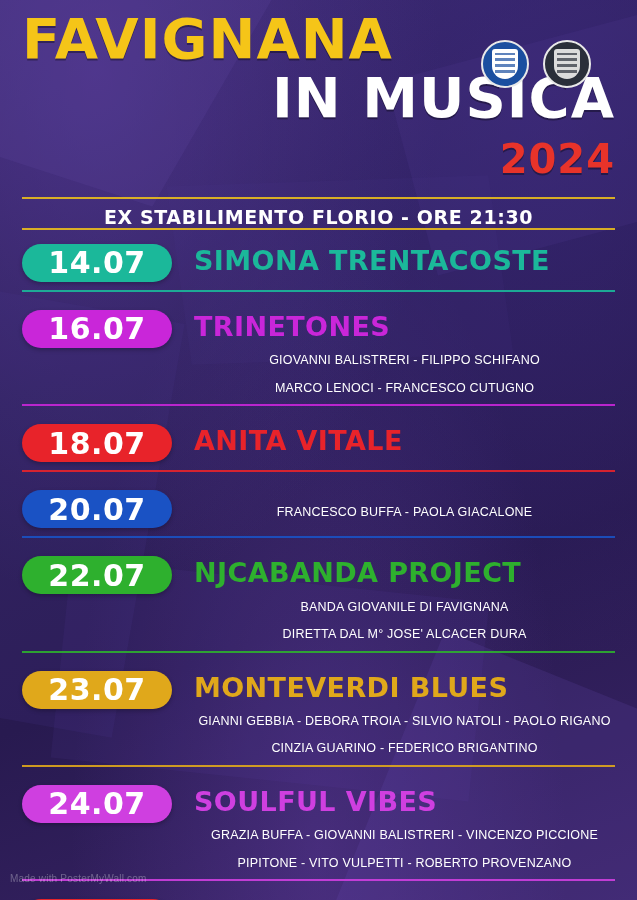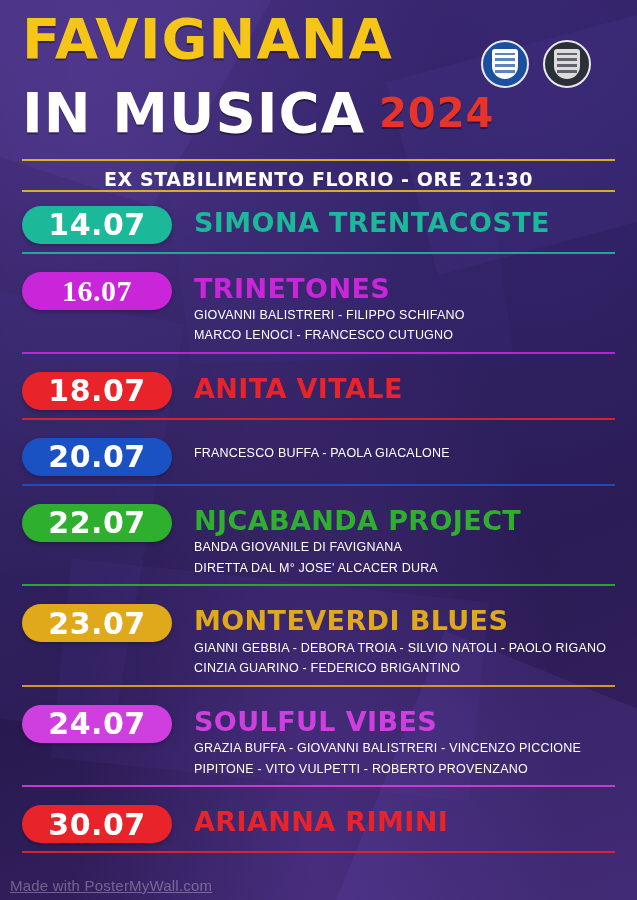--- a/index.html
+++ b/index.html
@@ -32,23 +32,24 @@
 
   
   .header { padding-top: 12px; position: relative; }
   .title-line1 {
     font-size: 56px; font-weight: bold; letter-spacing: 1px; line-height: 0.96;
     color: #f5c518;
     text-shadow: 0 2px 0 rgba(0,0,0,0.35);
     font-family: "DejaVu Sans", sans-serif;
   }
   .title-line2 {
-    display: flex; align-items: center; gap: 14px;
-    line-height: 0.98; margin-top: 20px;
-    font-family: "DejaVu Sans", sans-serif;
+    display: flex; align-items: flex-end; gap: 14px;
+    line-height: 0.98; margin-top: 5px;
+    font-family: "DejaVu Sans", sans-serif;
+    flex-direction: column;
   }
   .title-musica {
     font-size: 56px; font-weight: bold; color: #ffffff; letter-spacing: 1px;
     text-shadow: 0 2px 0 rgba(0,0,0,0.35);
   }
   .title-year {
     font-size: 40px; font-weight: bold; color: #e8332a; letter-spacing: 1px;
     text-shadow: 0 2px 0 rgba(0,0,0,0.35);
   }
   .logos { position: absolute; top: 40px; right: 24px; display: flex; gap: 14px; }
@@ -87,26 +88,26 @@
     display: flex; align-items: center; justify-content: center;
     color: #ffffff; font-weight: bold; font-size: 30px; letter-spacing: 0.5px;
     font-family: "DejaVu Sans", sans-serif;
     box-shadow: 0 2px 4px rgba(0,0,0,.25);
   }
   .event-texts { padding-left: 22px; padding-top: 3px; flex: 1 1 auto; }
   .artist {
     font-size: 27px; font-weight: bold; letter-spacing: 0.4px; line-height: 1.05;
     font-family: "DejaVu Sans", sans-serif;
   }
-  .members { color: #ffffff; font-size: 12.5px; line-height: 1.32; margin-top: 4px; letter-spacing: .2px; }
+  .members { color: #ffffff; font-size: 12.5px; line-height: 1.32; margin-top: 11px; letter-spacing: .2px; text-align: center; }
   .sep { height: 2px; margin: 8px 0 10px; opacity: .9; }
 
   .footer-note {
-    position: absolute; left: 10px; bottom: 6px; z-index: 5;
-    color: rgba(255,255,255,0.30); font-size: 15px; letter-spacing: .2px; text-decoration: underline;
+    position: absolute; left: 10px; bottom: 16px; z-index: 5;
+    color: rgba(255,255,255,0.30); font-size: 10px; letter-spacing: .2px;
   }
 </style>
 </head>
 <body>
 
 <div id="poster">
   <div class="facet f1"></div>
   <div class="facet f2"></div>
   <div class="facet f3"></div>
   <div class="facet f4"></div>
@@ -141,21 +142,21 @@
           <div class="event-row">
             <div class="date-pill" style="background: rgb(27, 184, 154);">14.07</div>
             <div class="event-texts">
               <div class="artist" style="color: rgb(27, 184, 154);">SIMONA TRENTACOSTE</div>
             </div>
           </div>
           <div class="sep" style="background: rgb(27, 184, 154);"></div>
         </div>
         <div class="event">
           <div class="event-row">
-            <div class="date-pill" style="background: rgb(201, 38, 217); font-family: Liberation Serif, serif;">16.07</div>
+            <div class="date-pill" style="background: rgb(201, 38, 217);">16.07</div>
             <div class="event-texts">
               <div class="artist" style="color: rgb(201, 38, 217);">TRINETONES</div>
               <div class="members">GIOVANNI BALISTRERI - FILIPPO SCHIFANO</div>
               <div class="members">MARCO LENOCI - FRANCESCO CUTUGNO</div>
             </div>
           </div>
           <div class="sep" style="background: rgb(201, 38, 217);"></div>
         </div>
         <div class="event">
           <div class="event-row">

